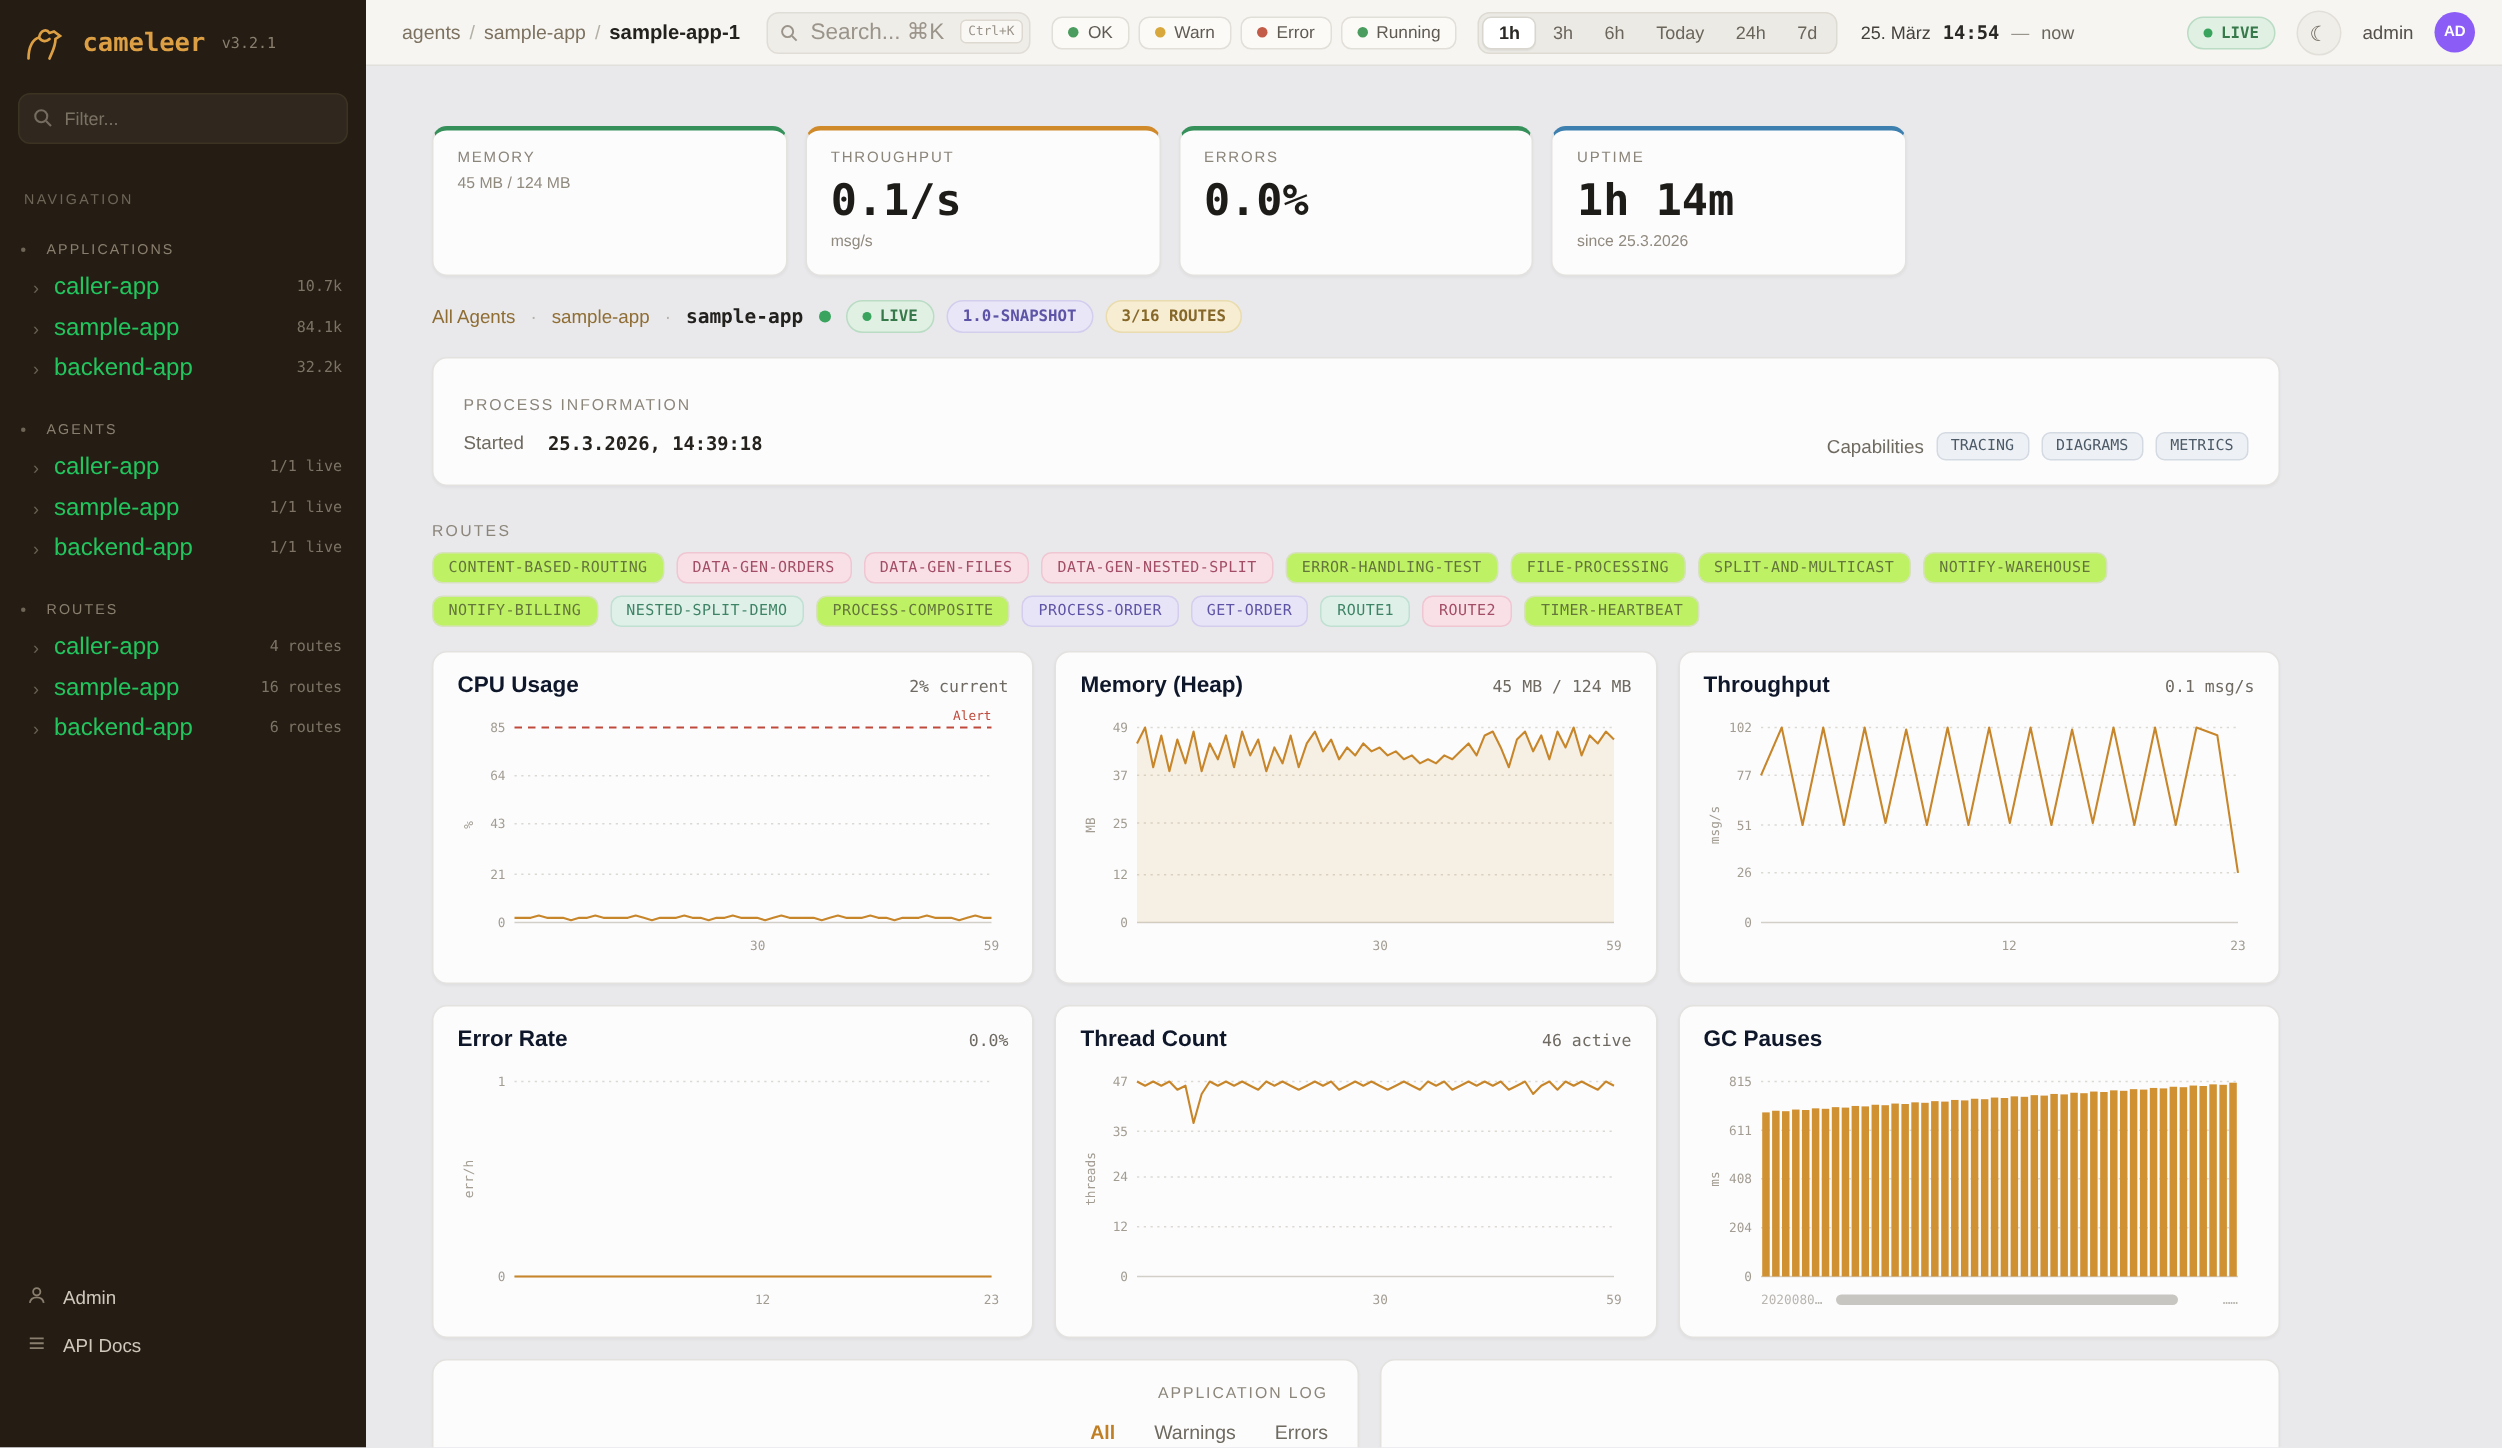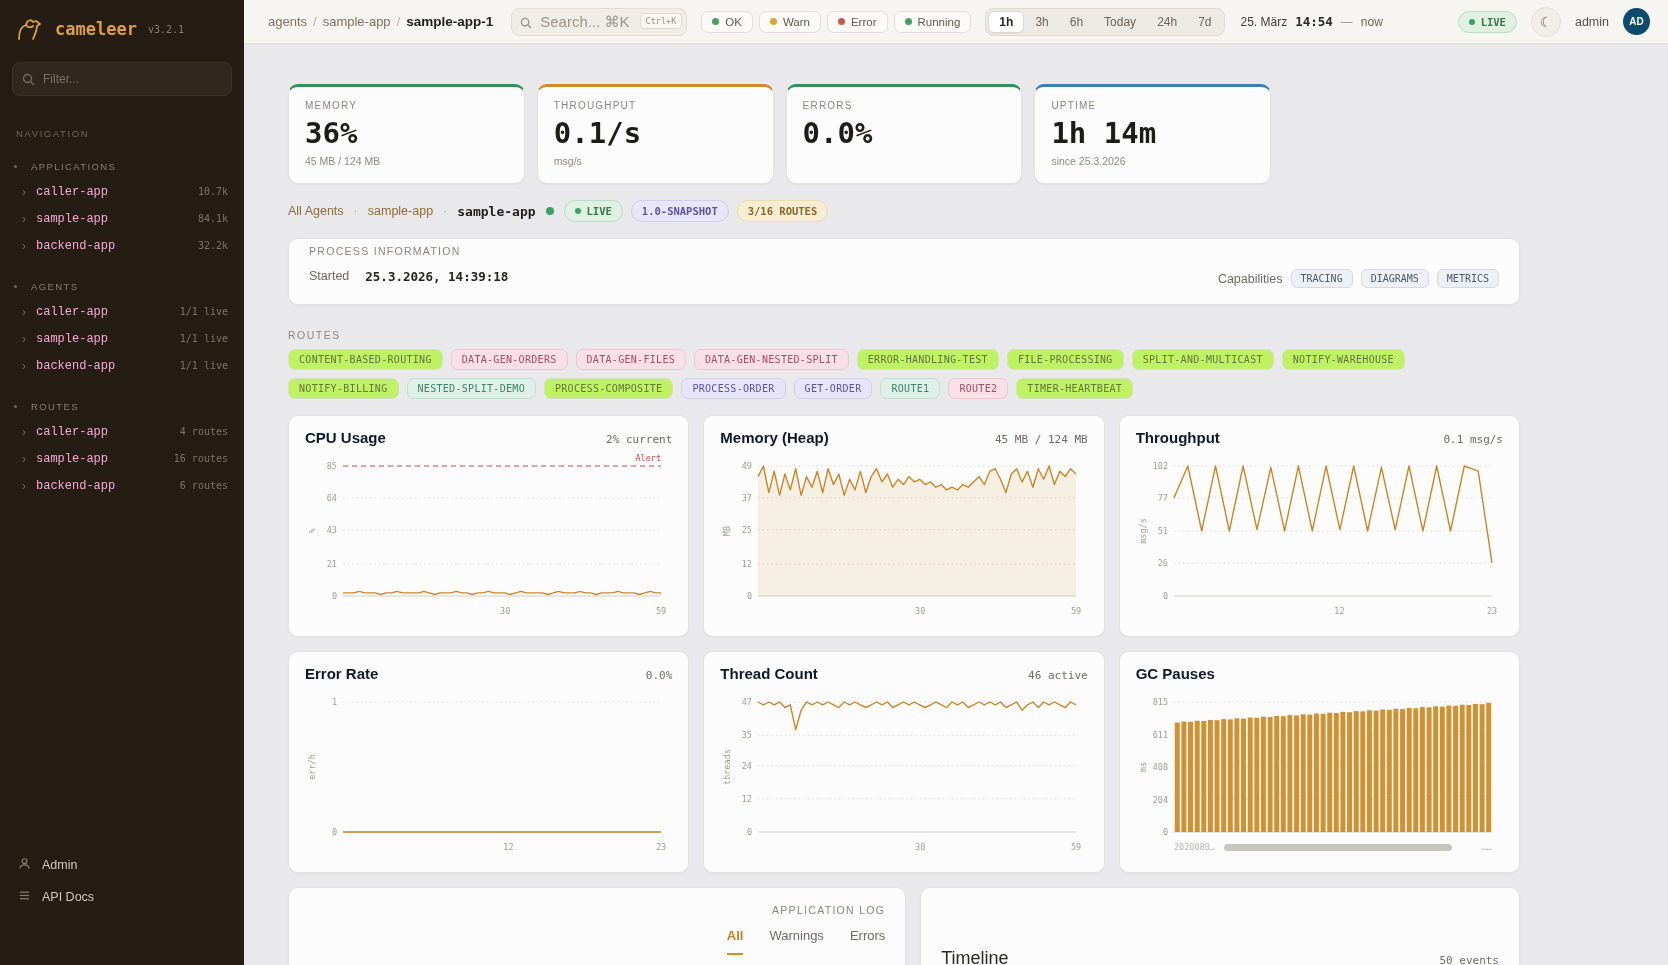--- a/index.html
+++ b/index.html
@@ -17,21 +17,21 @@
   .filter-wrap { margin:8px 12px 4px; position:relative; }
   .filter-input { width:100%; height:34px; background:rgba(255,255,255,0.05); border:1px solid #3c3323; border-radius:8px; color:#d6cfc2; font-size:12px; padding:0 10px 0 30px; outline:none; }
   .filter-input::placeholder { color:#7c7264; }
   .filter-icon { position:absolute; left:10px; top:10px; opacity:.65; color:#9a9080; }
   .nav-label { font-size:9.5px; letter-spacing:1.6px; color:#6e6557; padding:28px 16px 0; }
   .side-section { margin-top:18px; }
   .side-header { display:flex; align-items:center; gap:14px; padding:4px 16px 6px 14px; font-size:9.5px; letter-spacing:1.4px; color:#8a7f6e; }
   .hdot { width:3px; height:3px; border-radius:50%; background:#6e6557; flex-shrink:0; }
   .side-item { display:flex; align-items:center; height:27px; padding:0 16px 0 22px; cursor:pointer; }
   .chev { color:#6b6254; font-size:12px; width:14px; }
-  .silabel { font-family:Liberation Mono, monospace; font-size:12px; color:#f9a8d4; }
+  .silabel { font-family:Liberation Sans, sans-serif; font-size:16px; color:#22c55e; }
   .sibadge { margin-left:auto; font-size:10px; color:#7d7365; }
   .side-footer { margin-top:auto; padding:14px 16px 52px; }
   .foot-item { display:flex; align-items:center; gap:10px; height:32px; font-size:12.5px; color:#cfc8bb; cursor:pointer; }
   .foot-icon { color:#8a7f6e; width:16px; text-align:center; }
 
   
   .main { flex:1; display:flex; flex-direction:column; min-width:0; }
   .topbar { height:44px; flex-shrink:0; background:#f6f5f2; border-bottom:1px solid #e2e0da; display:flex; align-items:center; padding:0 18px 0 24px; gap:14px; }
   .crumbs { display:flex; align-items:center; gap:6px; font-size:13px; color:#7d7260; white-space:nowrap; }
   .crumb-link { cursor:pointer; }
@@ -51,42 +51,42 @@
   .date-group { display:flex; align-items:center; gap:8px; white-space:nowrap; margin-left:2px; }
   .date-day { font-size:12px; color:#44403a; }
   .date-time { font-size:12.5px; font-weight:bold; color:#2b2925; }
   .date-sep { color:#9a958c; font-size:12px; }
   .date-now { font-size:12px; color:#6b665c; }
   .chip-live { display:inline-flex; align-items:center; gap:6px; background:#e0f1e3; border:1px solid #badcc4; color:#37794b; font-family:"DejaVu Sans Mono",monospace; font-size:10.5px; font-weight:bold; padding:4px 10px; border-radius:999px; white-space:nowrap; }
   .chip-live .sdot { background:#3aa45f; width:6px; height:6px; }
   .tb-live { margin-left:auto; cursor:pointer; }
   .moon-btn { width:30px; height:30px; border-radius:50%; background:#f0eee9; border:1px solid #e2dfd8; color:#6b665c; font-size:14px; display:flex; align-items:center; justify-content:center; cursor:pointer; }
   .user-name { font-size:12.5px; color:#55504a; }
-  .avatar { width:27px; height:27px; border-radius:50%; background:#0c4a6e; color:#fff; font-size:10px; font-weight:bold; display:flex; align-items:center; justify-content:center; cursor:pointer; }
+  .avatar { width:27px; height:27px; border-radius:50%; background:#8b5cf6; color:#fff; font-size:10px; font-weight:bold; display:flex; align-items:center; justify-content:center; cursor:pointer; }
 
   
   .content { flex:1; overflow:hidden; padding:40px 44px 0; }
   .content-inner { max-width:1232px; }
   .card { background:#fcfcfd; border:1px solid #e4e2de; border-radius:10px; box-shadow:0 1px 2px rgba(0,0,0,0.04); }
 
   .stats-row { display:grid; grid-template-columns:repeat(5,1fr); gap:12px; margin-bottom:16px; }
   .stat-card { border-top:3px solid #35905a; padding:13px 16px 12px; height:100px; }
   .stat-label { font-size:10px; letter-spacing:1.2px; color:#8b857a; }
   .stat-value { font-size:29px; font-weight:bold; color:#1e1c19; margin-top:7px; line-height:1.1; }
   .stat-sub { font-size:10.5px; color:#908a7f; margin-top:5px; }
 
   .agent-row { display:flex; align-items:center; gap:10px; margin-bottom:16px; font-size:12.5px; }
   .agent-link { color:#8f6d33; cursor:pointer; }
   .agent-sep { color:#b5b0a6; }
   .agent-current { font-family:"DejaVu Sans Mono",monospace; font-weight:bold; font-size:13px; color:#23211d; }
   .gdot { width:8px; height:8px; border-radius:50%; background:#3aa45f; }
   .chip-version { background:#e9e6f7; border:1px solid #d3cdee; color:#5d54a7; font-family:"DejaVu Sans Mono",monospace; font-size:10.5px; font-weight:bold; padding:4px 10px; border-radius:999px; white-space:nowrap; }
   .chip-routes { background:#f7edd2; border:1px solid #e9dcae; color:#86682a; font-family:"DejaVu Sans Mono",monospace; font-size:10.5px; font-weight:bold; padding:4px 10px; border-radius:999px; white-space:nowrap; }
 
-  .process-card { padding:6px 20px 16px; margin-bottom:24px; }
+  .process-card { padding:25px 20px 16px; margin-bottom:24px; }
   .proc-title { font-size:10.5px; letter-spacing:1.3px; color:#8b857a; }
   .proc-row { display:flex; align-items:flex-start; margin-top:12px; }
   .proc-label { font-size:12.5px; color:#6f6a60; }
   .proc-value { font-family:"DejaVu Sans Mono",monospace; font-size:12.5px; font-weight:bold; color:#26231f; margin-left:16px; }
   .caps { margin-left:auto; display:flex; align-items:center; gap:8px; }
   .cap-badge { font-family:"DejaVu Sans Mono",monospace; font-size:10px; background:#edf0f4; border:1px solid #d4dae2; color:#4d5a68; border-radius:6px; padding:3px 9px; }
 
   .routes-label { font-size:10.5px; letter-spacing:1.5px; color:#8b857a; margin-bottom:8px; }
   .routes-badges { display:flex; flex-wrap:wrap; gap:8px 8px; margin-bottom:16px; }
   .rbadge { font-family:"DejaVu Sans Mono",monospace; font-size:10px; padding:4px 10px; border-radius:7px; border:1px solid transparent; letter-spacing:.3px; cursor:pointer; }
@@ -295,21 +295,20 @@
       <span class="user-name">admin</span>
       <div class="avatar">AD</div>
     </header>
 
     <div class="content">
       <div class="content-inner">
 
         <div class="stats-row">
             <div class="card stat-card" style="border-top-color:#35905a">
               <div class="stat-label">MEMORY</div>
-              <div class="stat-value mono">36%</div>
               <div class="stat-sub">45 MB / 124 MB</div>
             </div>
             <div class="card stat-card" style="border-top-color:#d08a2a">
               <div class="stat-label">THROUGHPUT</div>
               <div class="stat-value mono">0.1/s</div>
               <div class="stat-sub">msg/s</div>
             </div>
             <div class="card stat-card" style="border-top-color:#35905a">
               <div class="stat-label">ERRORS</div>
               <div class="stat-value mono">0.0%</div>

